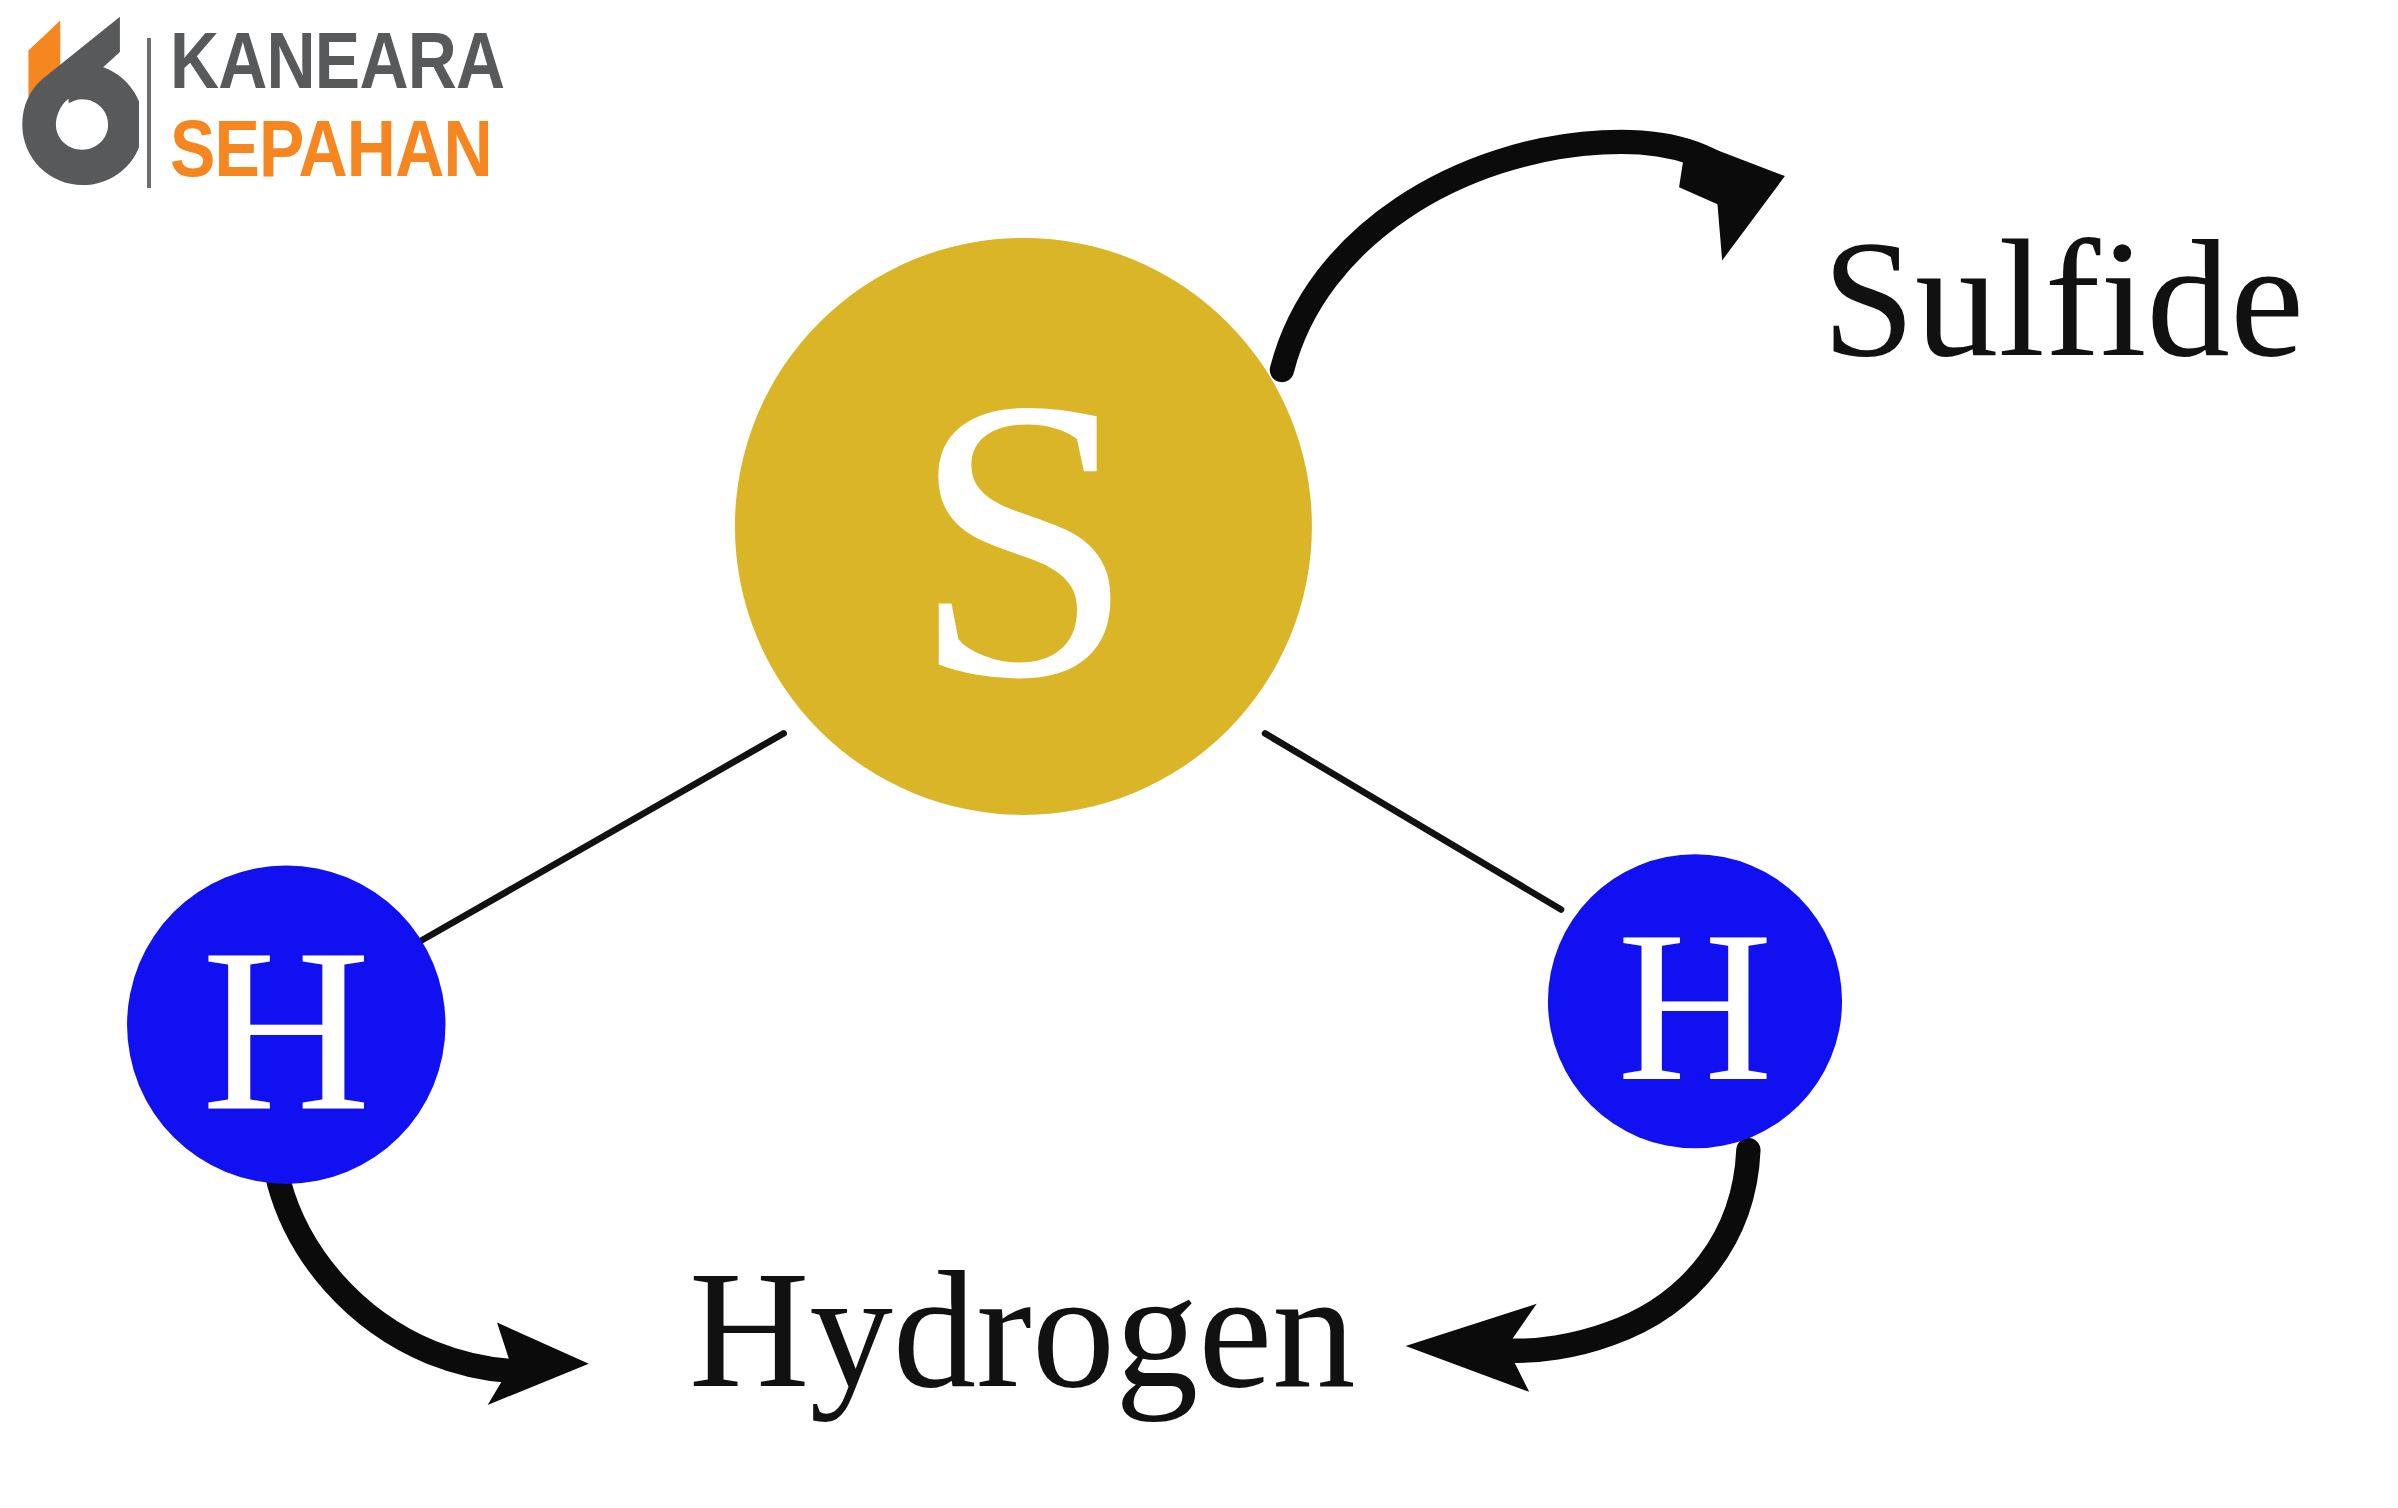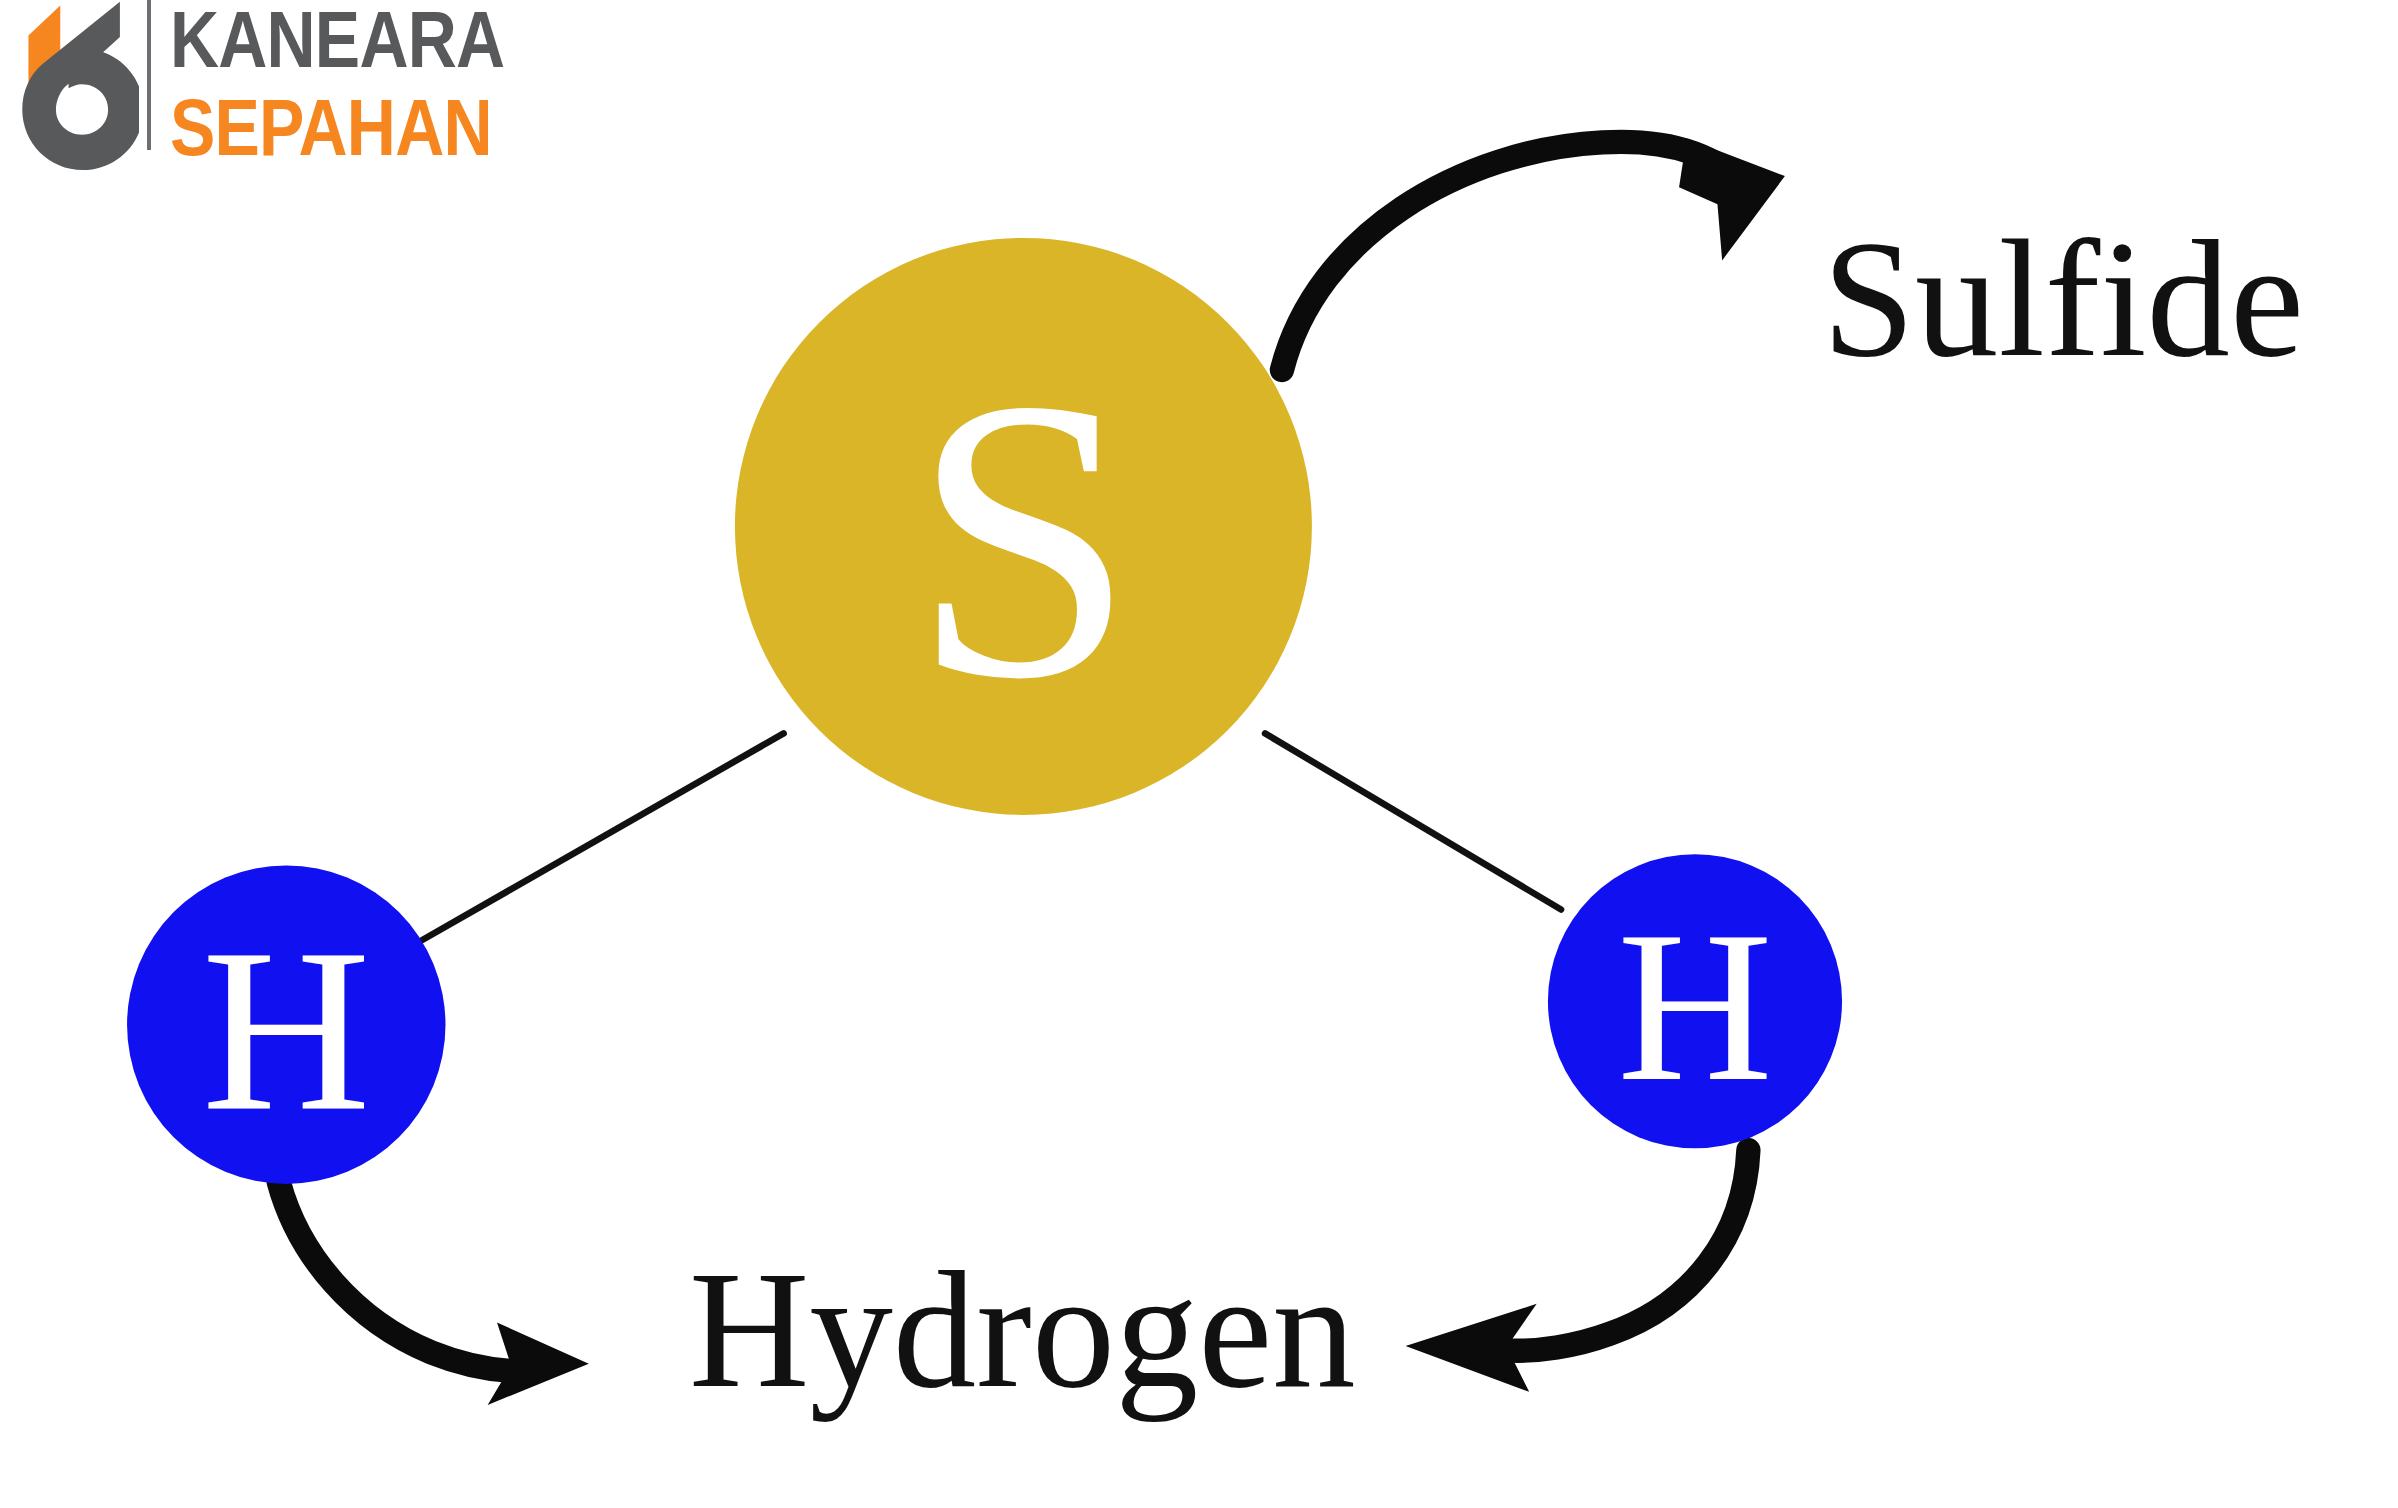--- a/index.html
+++ b/index.html
@@ -12,25 +12,25 @@
     height: 1508px;
     position: relative;
     overflow: hidden;
     font-family: "Liberation Sans", sans-serif;
   }
 
   
   #brand-logo {
     position: absolute;
     left: 17px;
-    top: 0;
+    top: 10px;
     width: 487px;
     height: 178px;
     display: flex;
-    align-items: flex-start;
+    align-items: flex-end;
   }
   #brand-mark {
     width: 122px;
     height: 173px;
     flex: none;
   }
   #brand-divider {
     width: 4.7px;
     height: 150px;
     background: #6d6e71;

